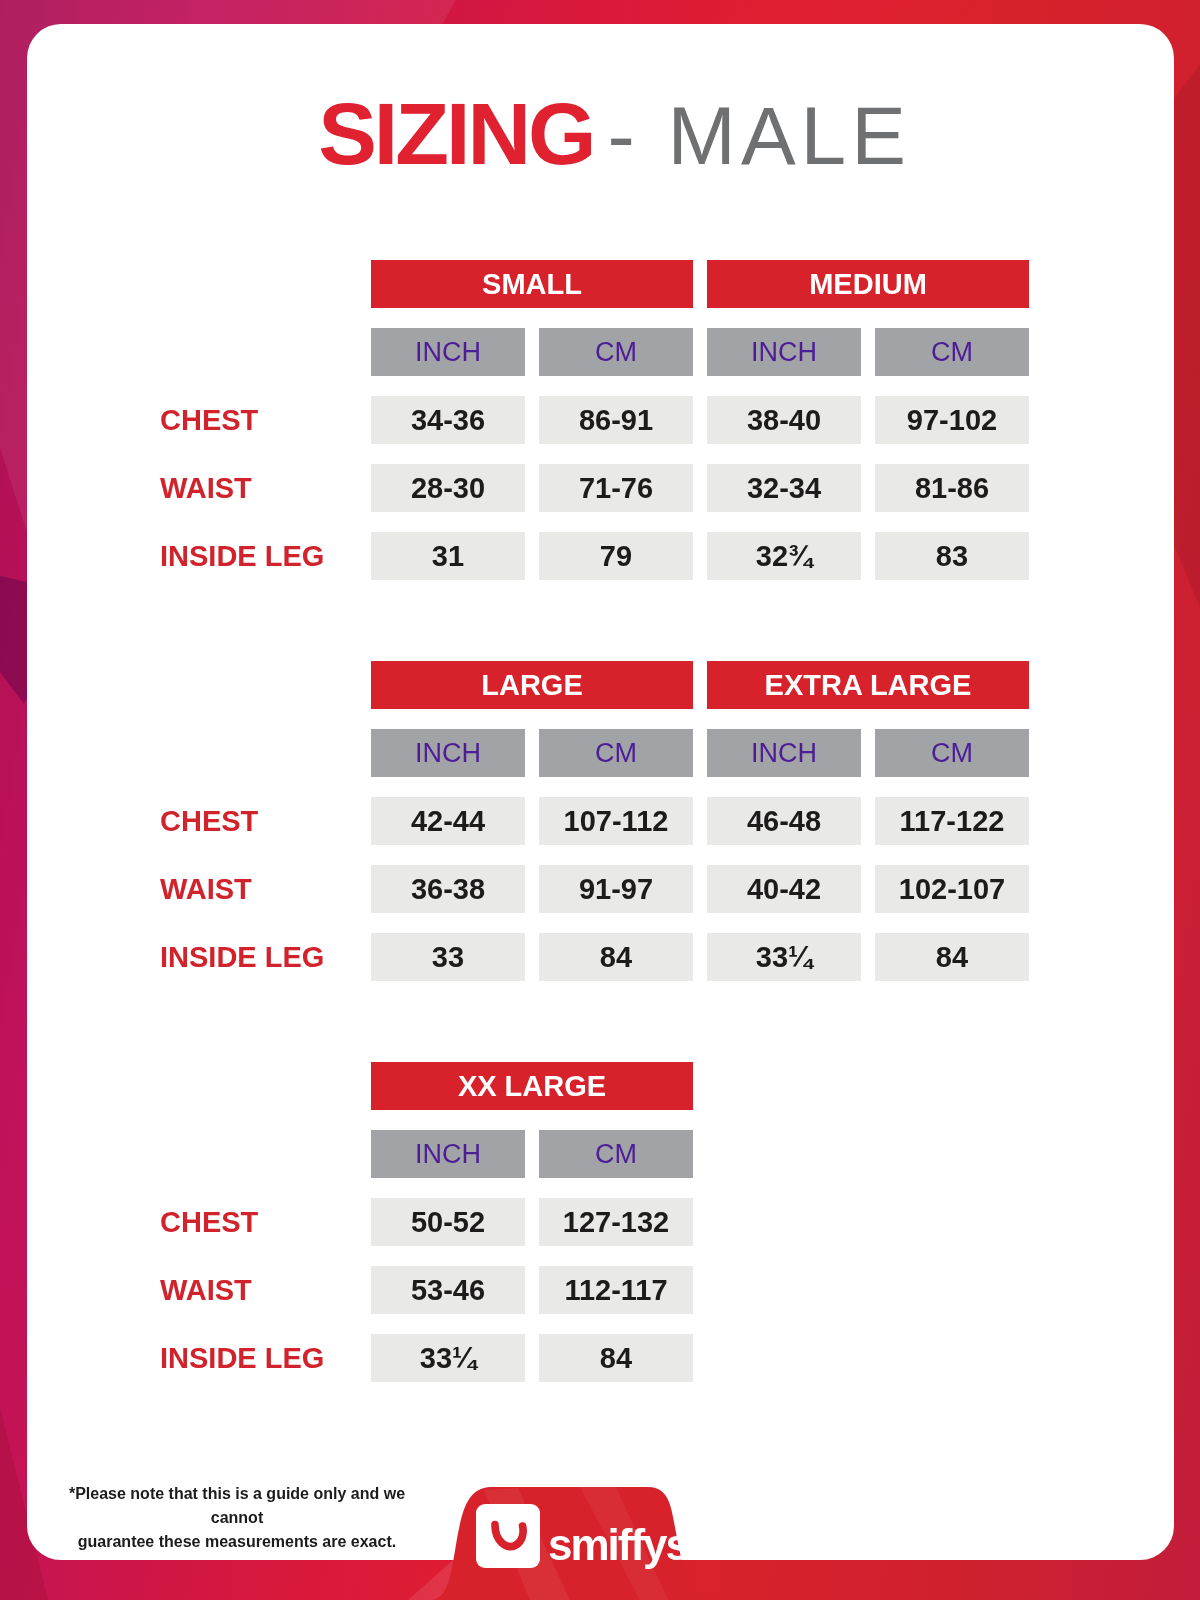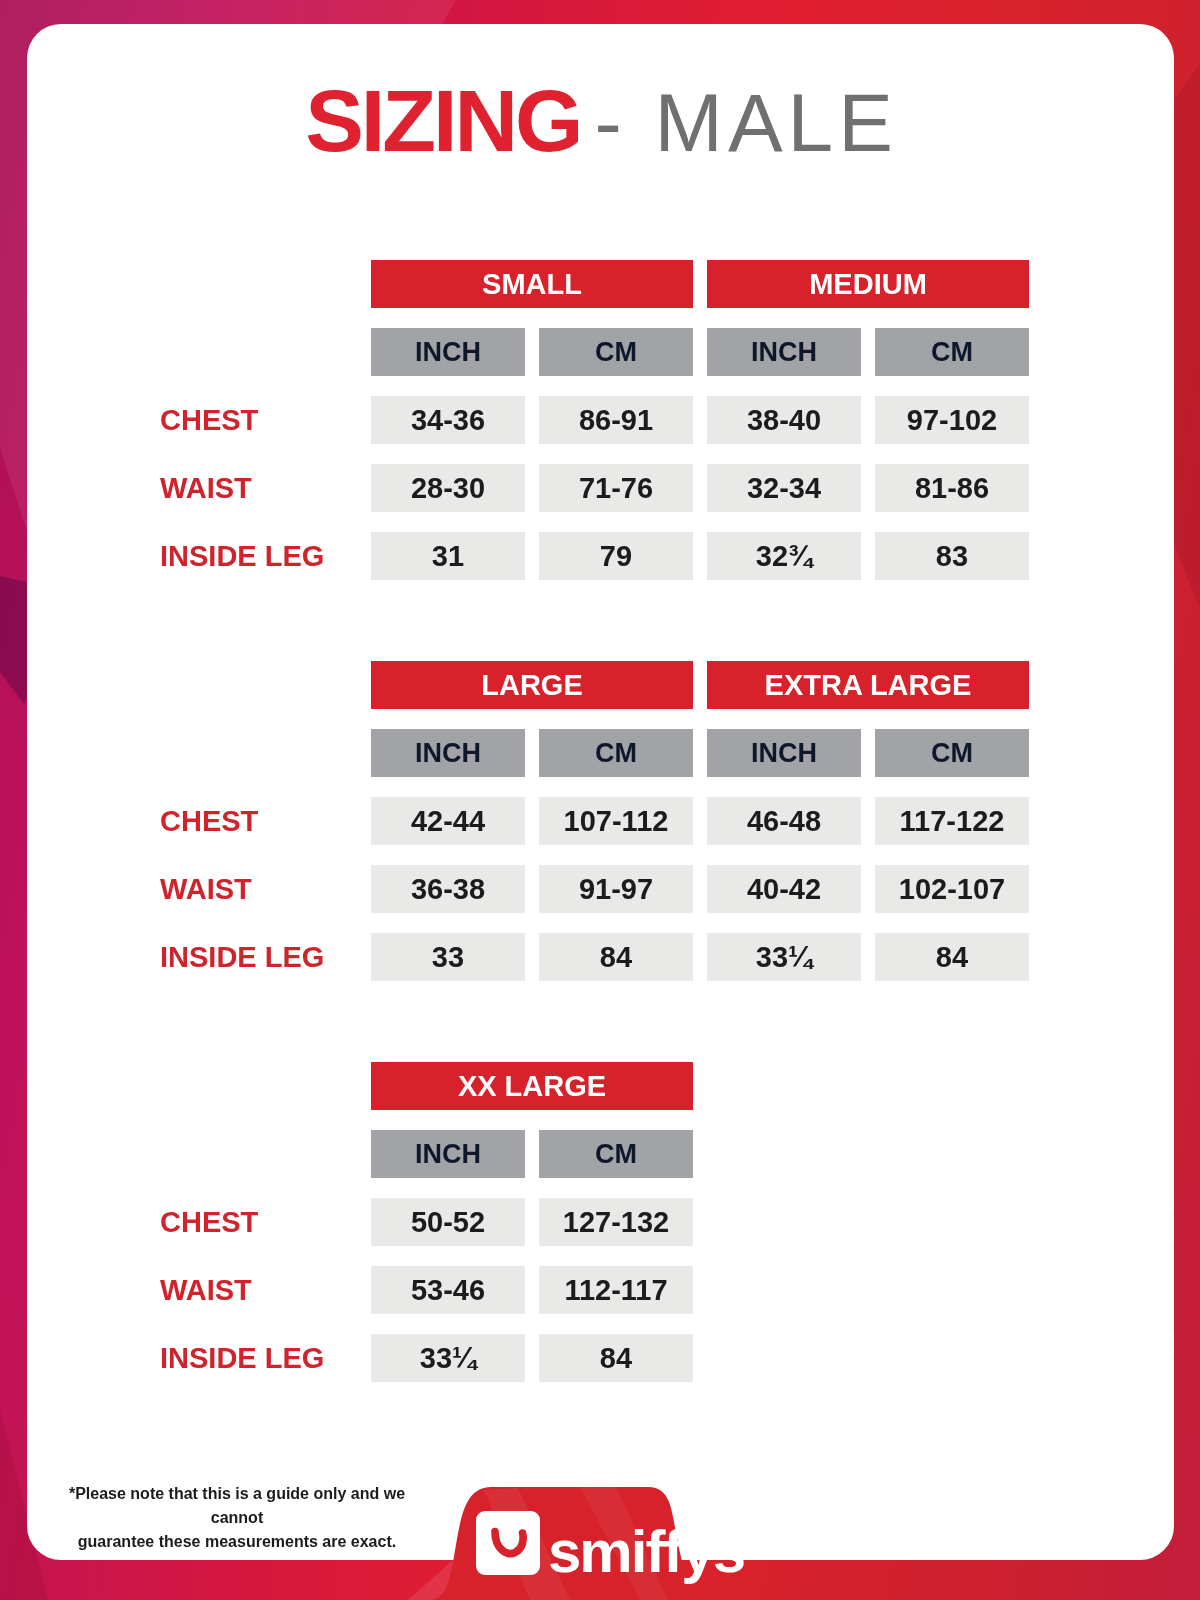--- a/index.html
+++ b/index.html
@@ -13,21 +13,21 @@
   .facet-b{background:rgba(60,0,70,0.35);clip-path:polygon(0 36%,6% 37%,2% 44%,0 42%);}
   .facet-c{background:rgba(0,0,0,0.08);clip-path:polygon(100% 4%,100% 38%,88% 16%);}
   .facet-d{background:rgba(255,255,255,0.10);clip-path:polygon(34% 100%,46% 92%,58% 100%);}
   .facet-e{background:rgba(140,10,40,0.25);clip-path:polygon(0 88%,4% 100%,0 100%);}
 
   .card{
     position:absolute;left:27px;top:24px;width:1147px;height:1536px;
     background:#ffffff;border-radius:34px;
   }
   .title{
-    position:absolute;top:52px;left:0;width:100%;margin:1px;
+    position:absolute;top:52px;left:0;width:100%;margin:14px;
     text-align:center;white-space:nowrap;line-height:1;
   }
   .t-red{
     color:var(--title-red,#e0212f);font-weight:bold;font-size:88px;letter-spacing:-3px;
   }
   .t-gray{
     color:var(--title-gray,#6f7072);font-weight:400;font-size:82px;letter-spacing:5px;margin-left:14px;
   }
 
   .tables{position:absolute;left:133px;top:236px;}
@@ -39,22 +39,22 @@
   }
   .size-table + .size-table{margin-top:81px;}
   .spacer{}
   .size-header{
     grid-column:span 2;
     background:var(--brand-red,#d7222b);color:#ffffff;
     font-weight:bold;font-size:29px;
     display:flex;align-items:center;justify-content:center;
   }
   .unit-header{
-    background:var(--unit-gray,#a1a3a6);color:#0f172a;
-    font-weight:bold;font-size:27px;
+    background:var(--unit-gray,#a1a3a6);color:#4c1d95;
+    font-weight:normal;font-size:27px;
     display:flex;align-items:center;justify-content:center;
   }
   .row-label{
     color:var(--label-red,#d0232c);font-weight:bold;font-size:29px;
     display:flex;align-items:center;justify-content:flex-start;
   }
   .value-cell{
     background:var(--cell-bg,#e9e9e7);color:var(--ink,#1d1b1c);
     font-weight:bold;font-size:29px;
     display:flex;align-items:center;justify-content:center;
@@ -67,21 +67,21 @@
   }
 
   .logo{position:absolute;left:403px;bottom:-40px;width:285px;height:118px;}
   .logo-shape{position:absolute;left:0;top:0;width:285px;height:118px;}
   .logo-row{position:absolute;left:46px;top:22px;display:flex;align-items:center;}
   .logo-badge{
     width:64px;height:64px;background:#ffffff;border-radius:9px;
     display:flex;align-items:center;justify-content:center;flex:0 0 auto;
   }
   .logo-word{
-    color:#ffffff;font-weight:bold;font-size:60px;letter-spacing:-2px;
+    color:#ffffff;font-weight:bold;font-size:44px;letter-spacing:-2px;
     margin-left:8px;margin-top:18px;line-height:1;
   }
   .logo-tm{
     color:#ffffff;font-weight:bold;font-size:14px;align-self:flex-start;
     margin-top:14px;margin-left:2px;
   }
 </style>
 </head>
 <body>
 

